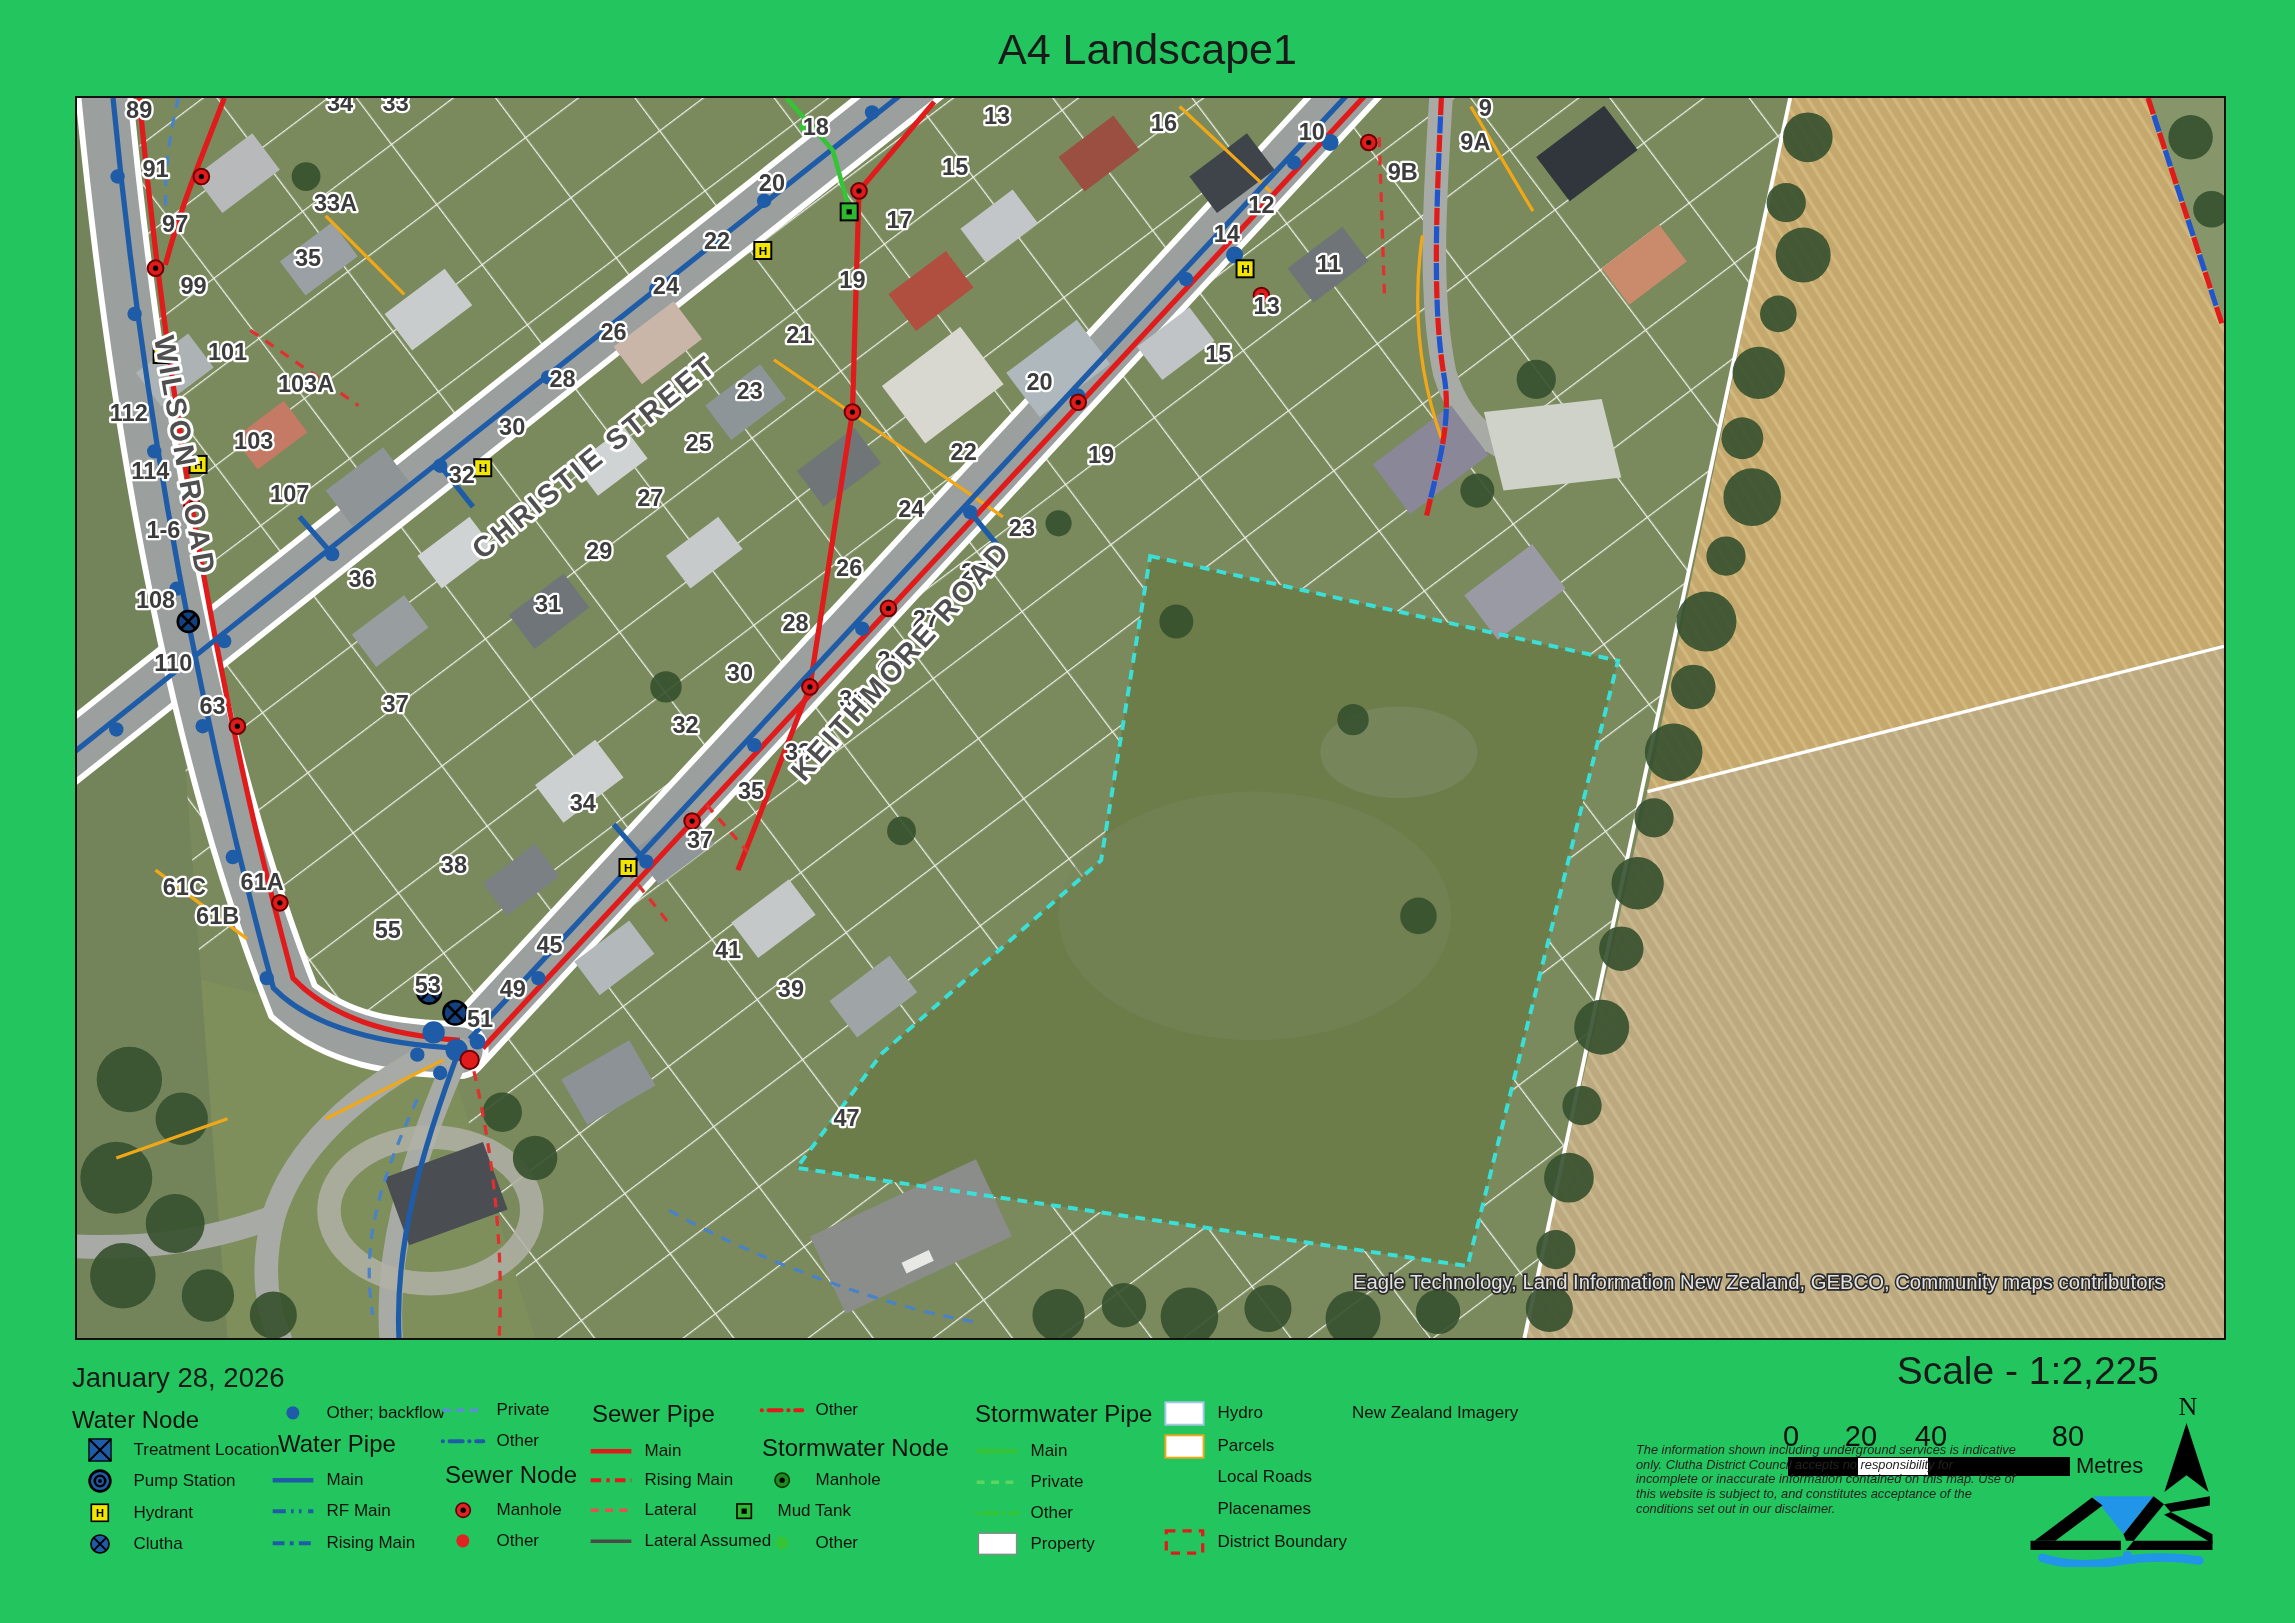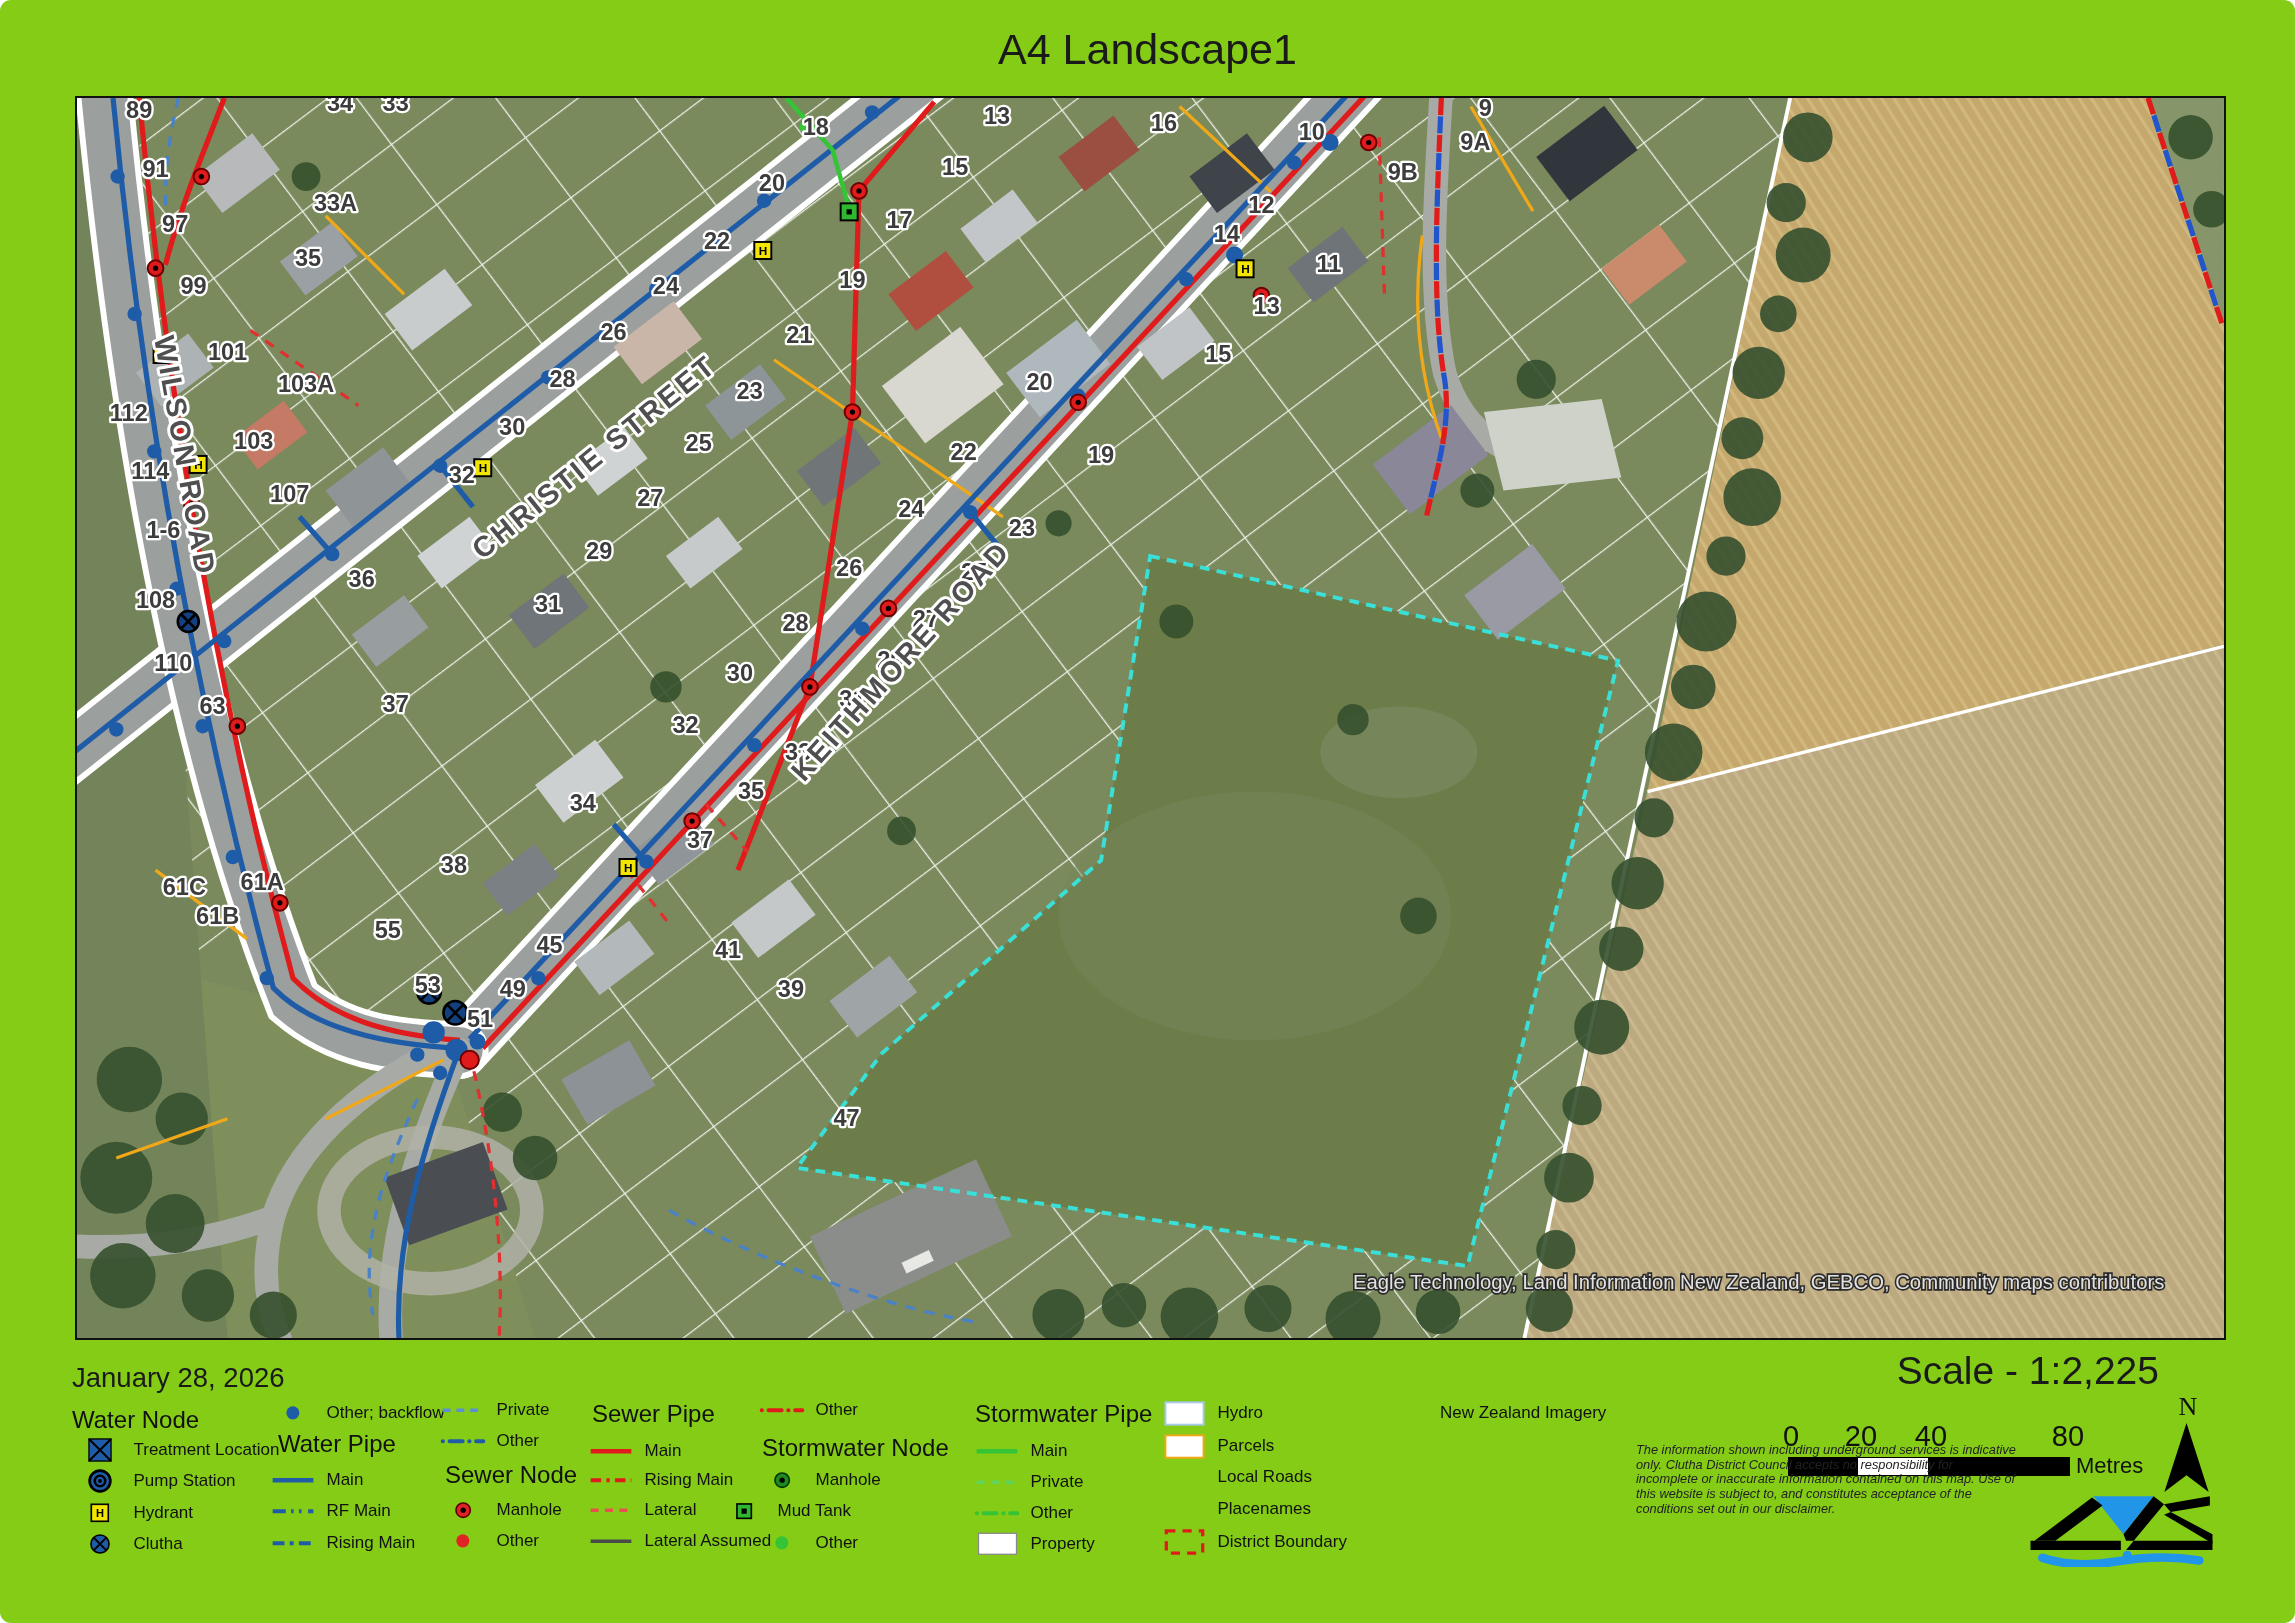--- a/index.html
+++ b/index.html
@@ -1,16 +1,16 @@
 <!DOCTYPE html>
 <html style="font-size:10.5px"><head>
 <meta charset="utf-8">
 <style>
   html,body{margin:0;padding:0;background:#fff;}
-  #page{position:relative;width:2295px;height:1623px;background:#84cc16;font-family:"Liberation Sans",sans-serif;color:#111;overflow:hidden;border-radius:11px;}
+  #page{position:relative;width:2295px;height:1623px;background:#22c55e;font-family:"Liberation Sans",sans-serif;color:#111;overflow:hidden;}
   #page-title{position:absolute;left:0;top:25px;width:100%;text-align:center;font-size:43px;color:#1a1a1a;}
   #map-frame{position:absolute;left:75px;top:96px;width:2147px;height:1240px;border:2px solid #111;box-sizing:content-box;background:#7a8a5c;}
   #map-svg{display:block;width:2147px;height:1240px;}
   
   .map-num{font:700 36px "Liberation Sans",sans-serif;fill:#3c3c3c;stroke:#ffffff;stroke-width:7px;paint-order:stroke;stroke-linejoin:round;}
   .map-street{font:700 44px "Liberation Sans",sans-serif;fill:#4f4f4f;stroke:#ffffff;stroke-width:9px;paint-order:stroke;stroke-linejoin:round;letter-spacing:5px;}
   .map-attr{font:400 31px "Liberation Sans",sans-serif;fill:#e2e2e2;stroke:#2a2a2a;stroke-width:5px;paint-order:stroke;}
   
   .p-water{stroke:#1f5ca8;stroke-width:8;fill:none;}
   .p-water-d{stroke:#4a82c8;stroke-width:5;fill:none;stroke-dasharray:16 14;}
@@ -657,21 +657,21 @@
   </div>
   <div class="li" style="left:1161px;top:1529px">
     <span class="sym">
         <svg width="41" height="26" viewBox="0 0 62 40">
           <rect x="3" y="3" width="56" height="34" fill="none" stroke="#e01b1b" stroke-width="5" stroke-dasharray="14 11"></rect>
         </svg>
       </span>
     <span class="lab">District Boundary</span>
   </div>
 
-  <div class="li" style="left:1440px;top:1400px">
+  <div class="li" style="left:1352px;top:1400px">
     <span class="lab">New Zealand Imagery</span>
   </div>
 
   <div class="scale-label">Scale - 1:2,225</div>
   <div class="tick" style="left:1791px">0</div>
   <div class="tick" style="left:1861px">20</div>
   <div class="tick" style="left:1931px">40</div>
   <div class="tick" style="left:2068px">80</div>
   <div id="scalebar">
       <div class="seg1"></div>

